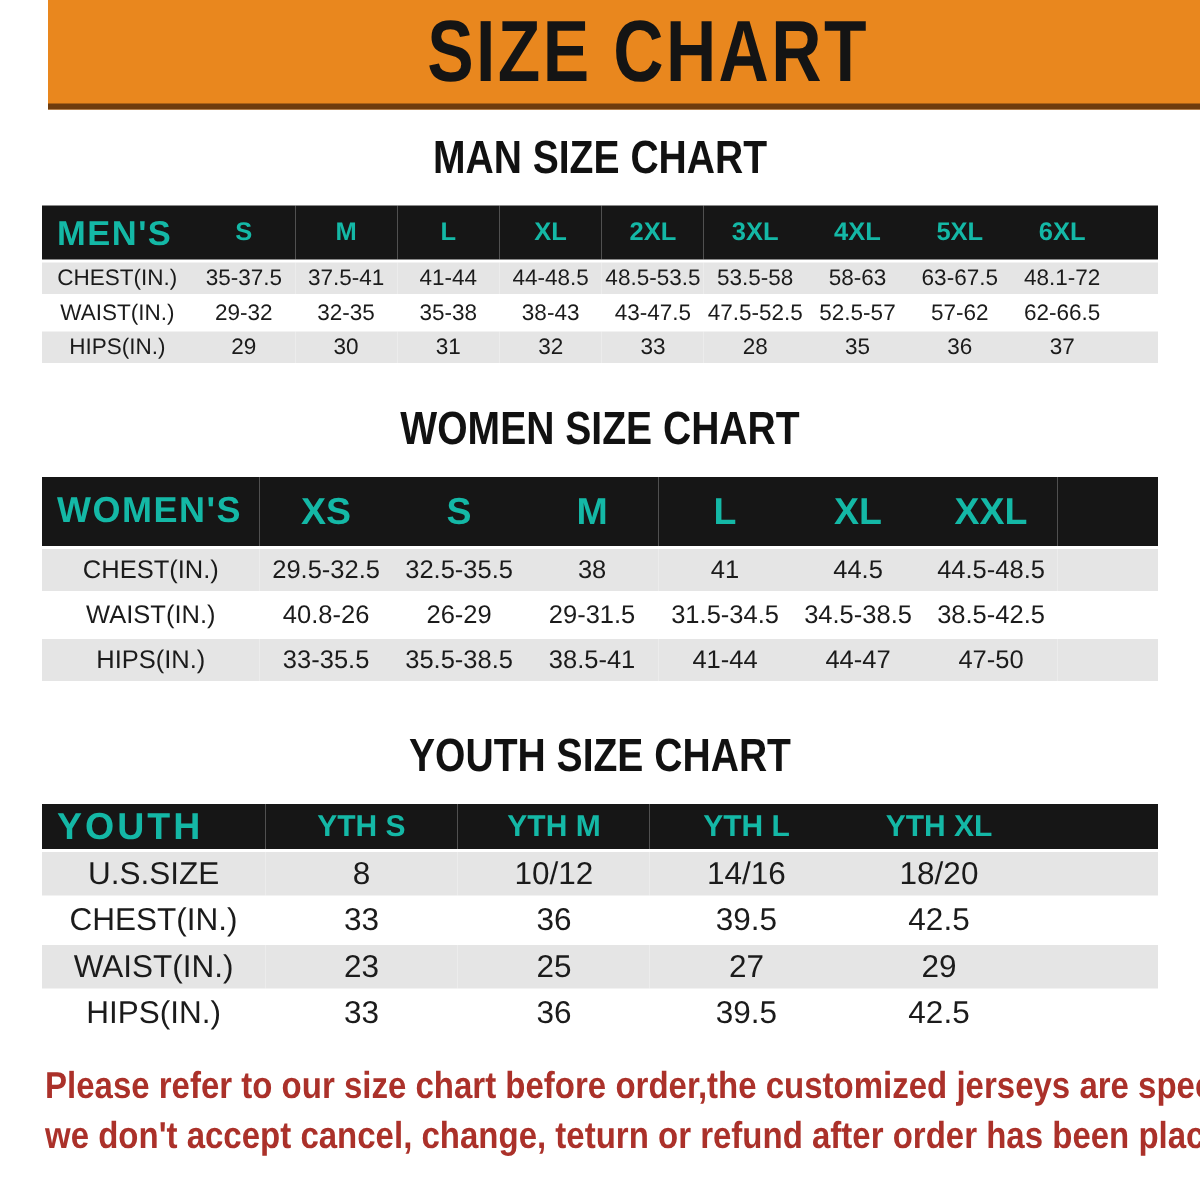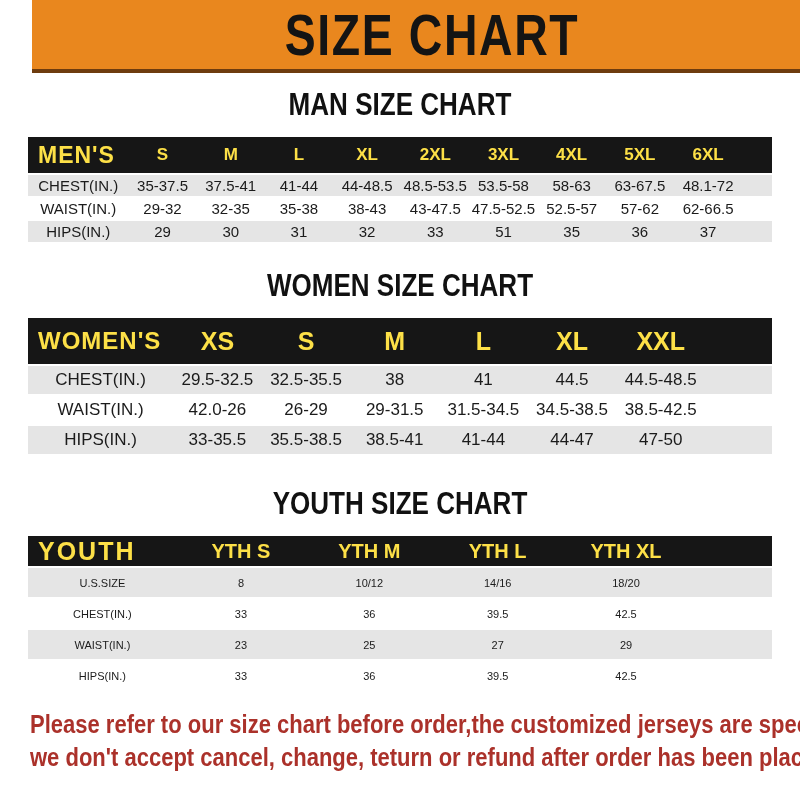--- a/index.html
+++ b/index.html
@@ -38,21 +38,21 @@
   .chart.women h2{margin-top:24px;}
   .chart.youth h2{margin-top:30px;}
 
   
   table{
     width:93%;margin:0 auto;
     border-collapse:separate;border-spacing:0 2px;
     table-layout:fixed;
   }
   thead th{
-    background:var(--header_bar);color:#fde047;font-weight:bold;
+    background:var(--header_bar);color:#14b8a6;font-weight:bold;
     text-align:center;vertical-align:middle;
   }
   th.corner{text-align:left;padding-left:10px;letter-spacing:1px;}
   tbody tr:nth-child(odd) td{background:var(--row_stripe);}
   tbody tr:nth-child(even) td{background:#ffffff;}
   td{text-align:center;vertical-align:middle;}
   td.label{font-weight:normal;}
 
   
   table.men thead th{height:36px;font-size:17px;}
@@ -64,21 +64,21 @@
   
   table.women thead th{height:46px;font-size:25px;}
   table.women th.corner{font-size:24px;}
   table.women td{height:28px;font-size:17px;}
   table.women col.corner{width:19.5%;}
   table.women col.pad{width:9%;}
 
   
   table.youth thead th{height:30px;font-size:20px;}
   table.youth th.corner{font-size:25px;letter-spacing:2px;}
-  table.youth td{height:29px;font-size:11px;}
+  table.youth td{height:29px;font-size:21px;}
   table.youth col.corner{width:20%;}
   table.youth col.pad{width:11%;}
 
   
   .notice{
     margin-top:16px;padding-left:30px;
   }
   .notice p{
     color:var(--notice_color);
     font-size:25px;line-height:33px;font-weight:bold;
@@ -153,21 +153,21 @@
             <td>62-66.5</td>
             <td></td>
           </tr>
           <tr>
             <td class="label">HIPS(IN.)</td>
             <td>29</td>
             <td>30</td>
             <td>31</td>
             <td>32</td>
             <td>33</td>
-            <td>51</td>
+            <td>28</td>
             <td>35</td>
             <td>36</td>
             <td>37</td>
             <td></td>
           </tr>
         </tbody>
       </table>
   </section>
 
   <section class="chart women">
@@ -201,21 +201,21 @@
             <td>29.5-32.5</td>
             <td>32.5-35.5</td>
             <td>38</td>
             <td>41</td>
             <td>44.5</td>
             <td>44.5-48.5</td>
             <td></td>
           </tr>
           <tr>
             <td class="label">WAIST(IN.)</td>
-            <td>42.0-26</td>
+            <td>40.8-26</td>
             <td>26-29</td>
             <td>29-31.5</td>
             <td>31.5-34.5</td>
             <td>34.5-38.5</td>
             <td>38.5-42.5</td>
             <td></td>
           </tr>
           <tr>
             <td class="label">HIPS(IN.)</td>
             <td>33-35.5</td>

